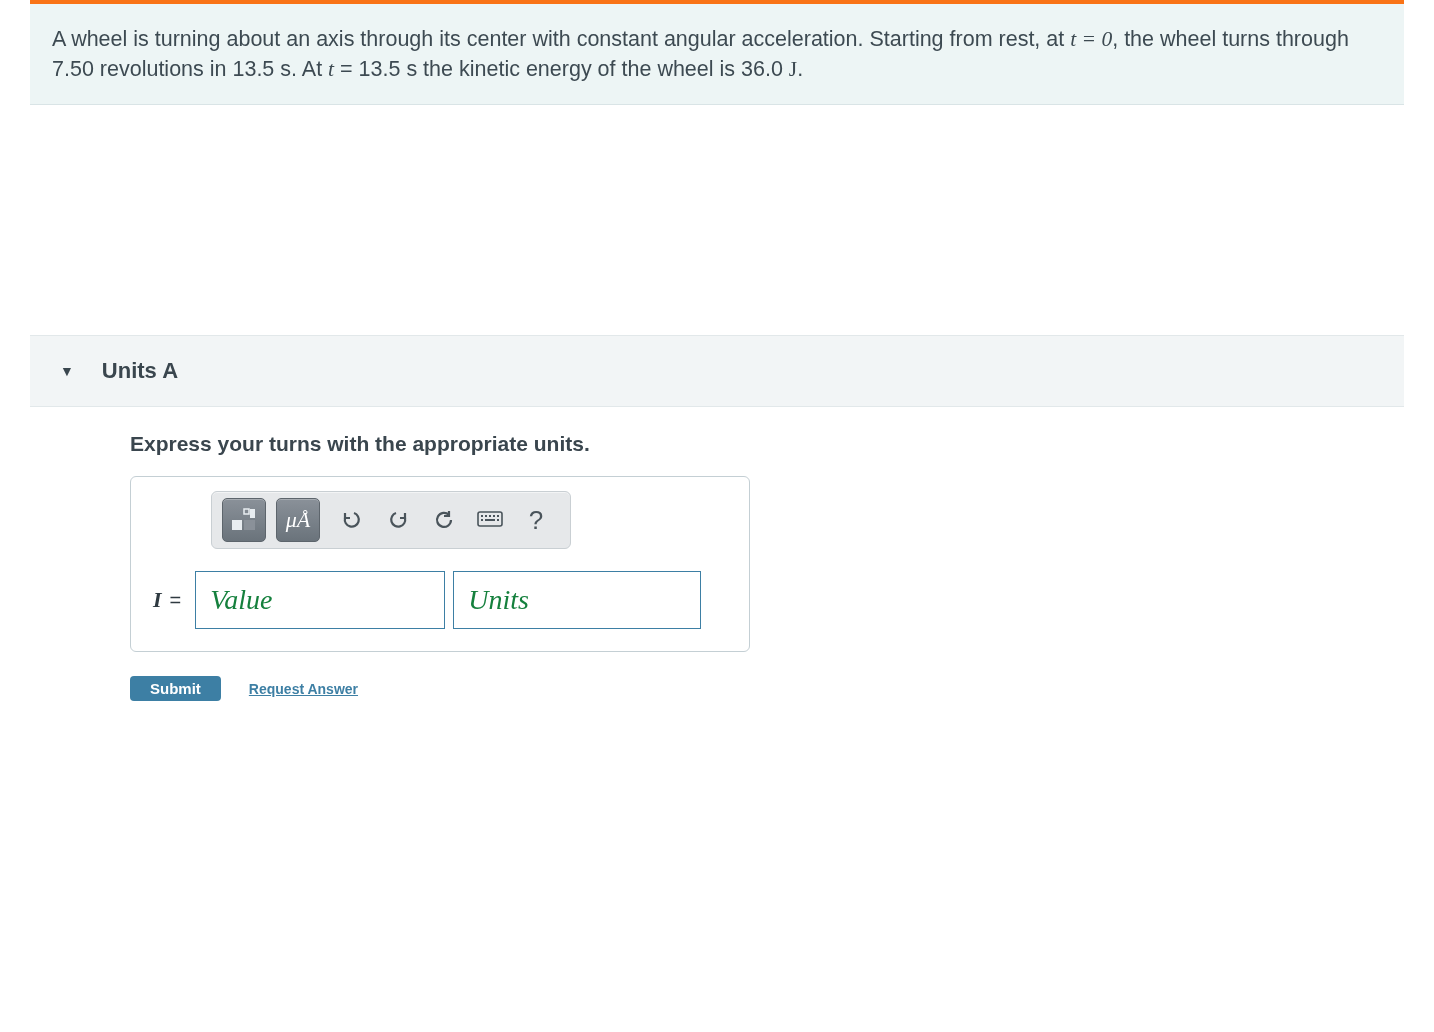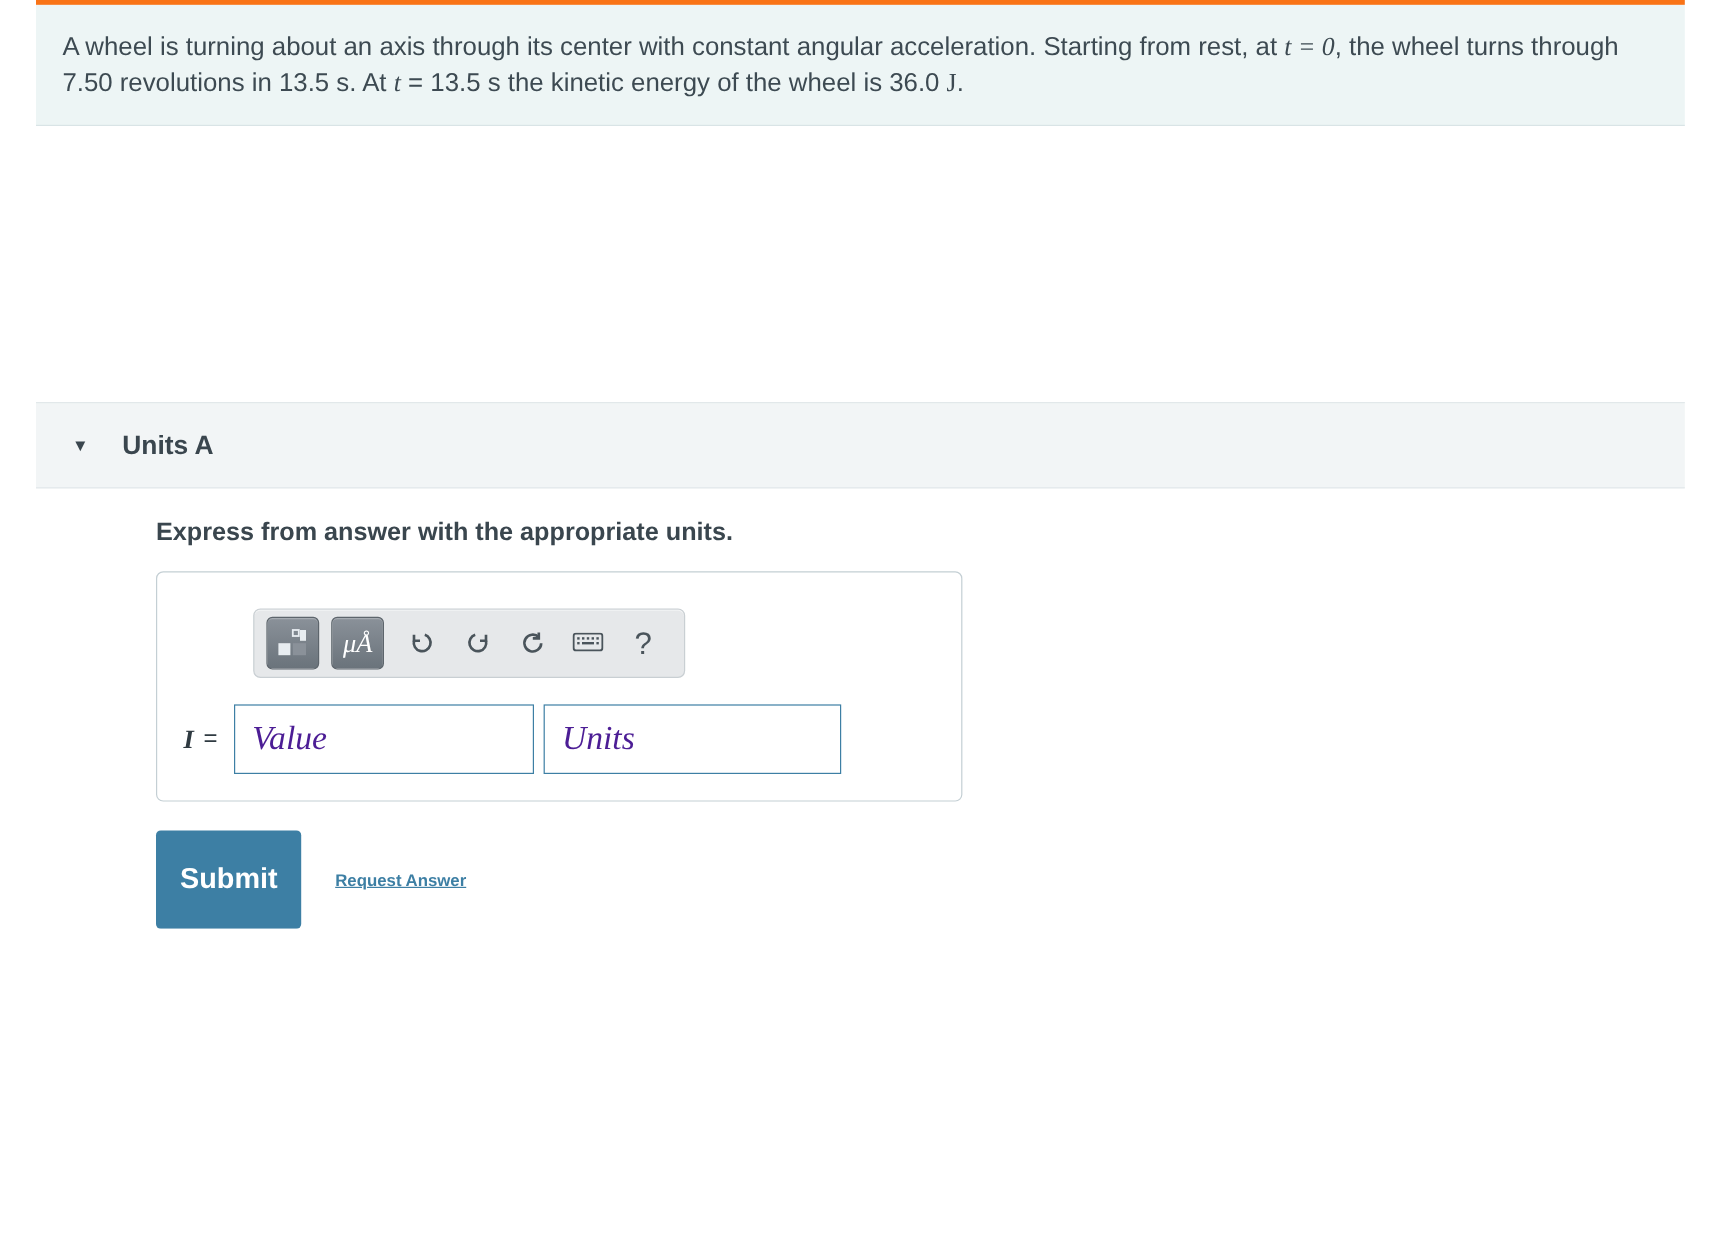--- a/index.html
+++ b/index.html
@@ -50,22 +50,22 @@
   }
   .instruction-text {
     font-size: 21px;
     font-weight: 700;
     color: #3a464e;
     margin-bottom: 20px;
   }
   .answer-widget {
     border: 1px solid #c4cfd4;
     border-radius: 6px;
-    width: 672px;
-    padding: 16px 0 22px 0;
+    width: 620px;
+    padding: 0 0 22px 0;
     position: relative;
   }
   .toolbar-wrap {
     padding: 14px 0 0 80px;
   }
   .toolbar {
     display: inline-flex;
     align-items: center;
     background: #e6e8ea;
     border: 1px solid #c9cfd3;
@@ -122,38 +122,38 @@
   }
   .value-box, .units-box {
     border: 1.5px solid #3d7fa4;
     height: 58px;
     display: flex;
     align-items: center;
     padding: 0 14px;
     font-size: 28px;
     font-style: italic;
     font-family: "Times New Roman", serif;
-    color: #4c1d95;
+    color: #15803d;
   }
   .value-box { width: 250px; margin-right: 8px; }
   .units-box { width: 248px; }
 
   .actions {
     padding: 24px 0 0 100px;
     display: flex;
     align-items: center;
   }
   .submit-btn {
     background: #3d7fa4;
     color: #fff;
     border: none;
     border-radius: 4px;
-    font-size: 24px;
+    font-size: 15px;
     font-weight: 600;
-    padding: 27px 20px;
+    padding: 4px 20px;
     margin-right: 28px;
   }
   .request-link {
     color: #3d7fa4;
     font-size: 14px;
     font-weight: 700;
     text-decoration: underline;
   }
 </style>
 </head>
@@ -163,21 +163,21 @@
   <div class="problem-statement">
     <span>A wheel is turning about an axis through its center with constant angular acceleration. Starting from rest, at </span><span class="math-it">t = 0</span><span>, the wheel turns through 7.50 revolutions in 13.5 s. At </span><span class="math-it">t</span><span> = 13.5 s the kinetic energy of the wheel is 36.0 </span><span class="math-it" style="font-style:normal;">J</span><span>.</span>
   </div>
 
   <div class="part-header">
     <span class="caret">▼</span>
     <span>Units A</span>
   </div>
 
   <div class="part-body">
-    <div class="instruction-text">Express from answer with the appropriate units.</div>
+    <div class="instruction-text">Express your turns with the appropriate units.</div>
 
     <div class="answer-widget">
       <div class="toolbar-wrap">
         <div class="toolbar">
           <div class="tb-btn dark template-icon">
             <svg width="28" height="28" viewBox="0 0 28 28">
               <rect x="2" y="14" width="10" height="10" fill="#e8edf1"></rect>
               <rect x="14" y="3" width="5" height="5" fill="none" stroke="#e8edf1" stroke-width="1.5"></rect>
               <rect x="20" y="3" width="5" height="9" fill="#e8edf1"></rect>
               <rect x="14" y="14" width="11" height="10" fill="#8a9199"></rect>

